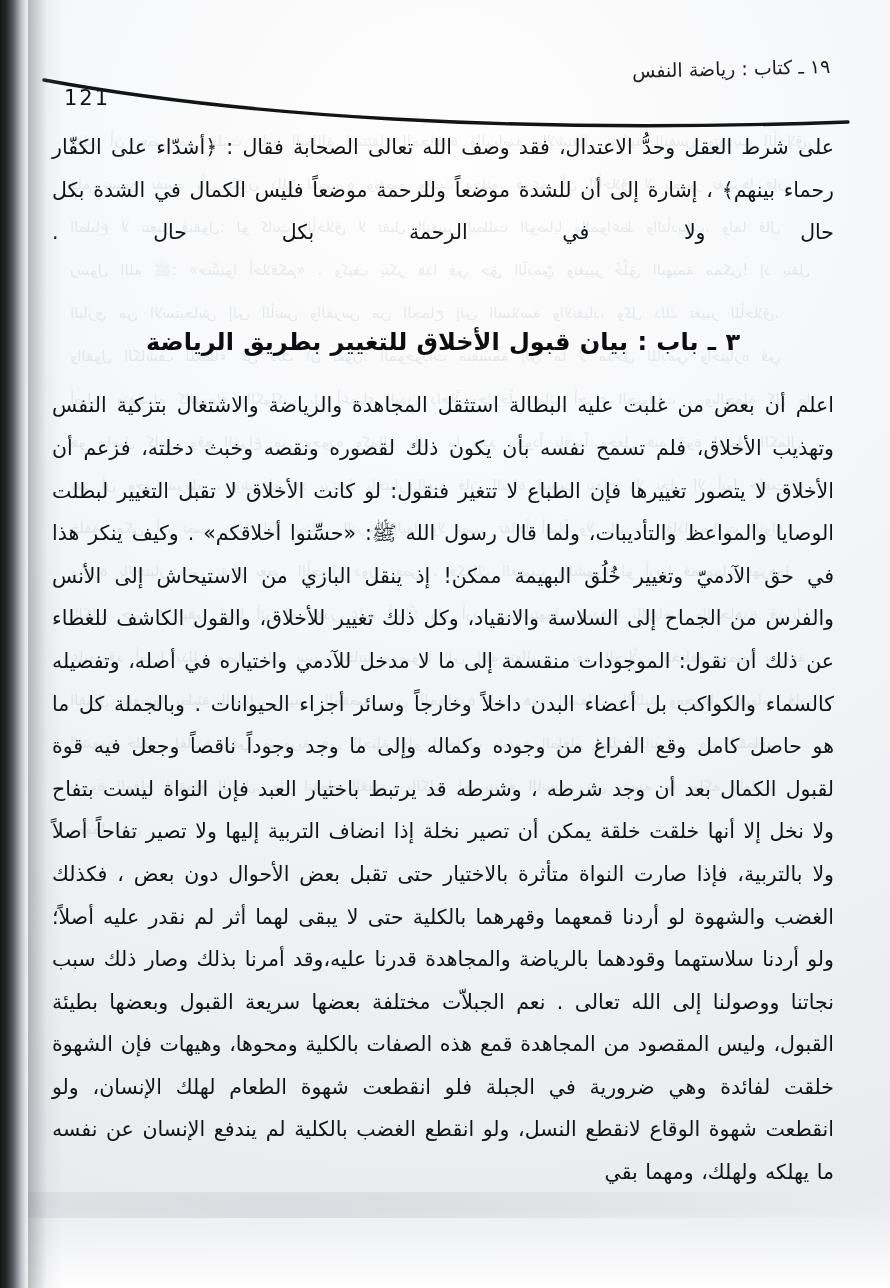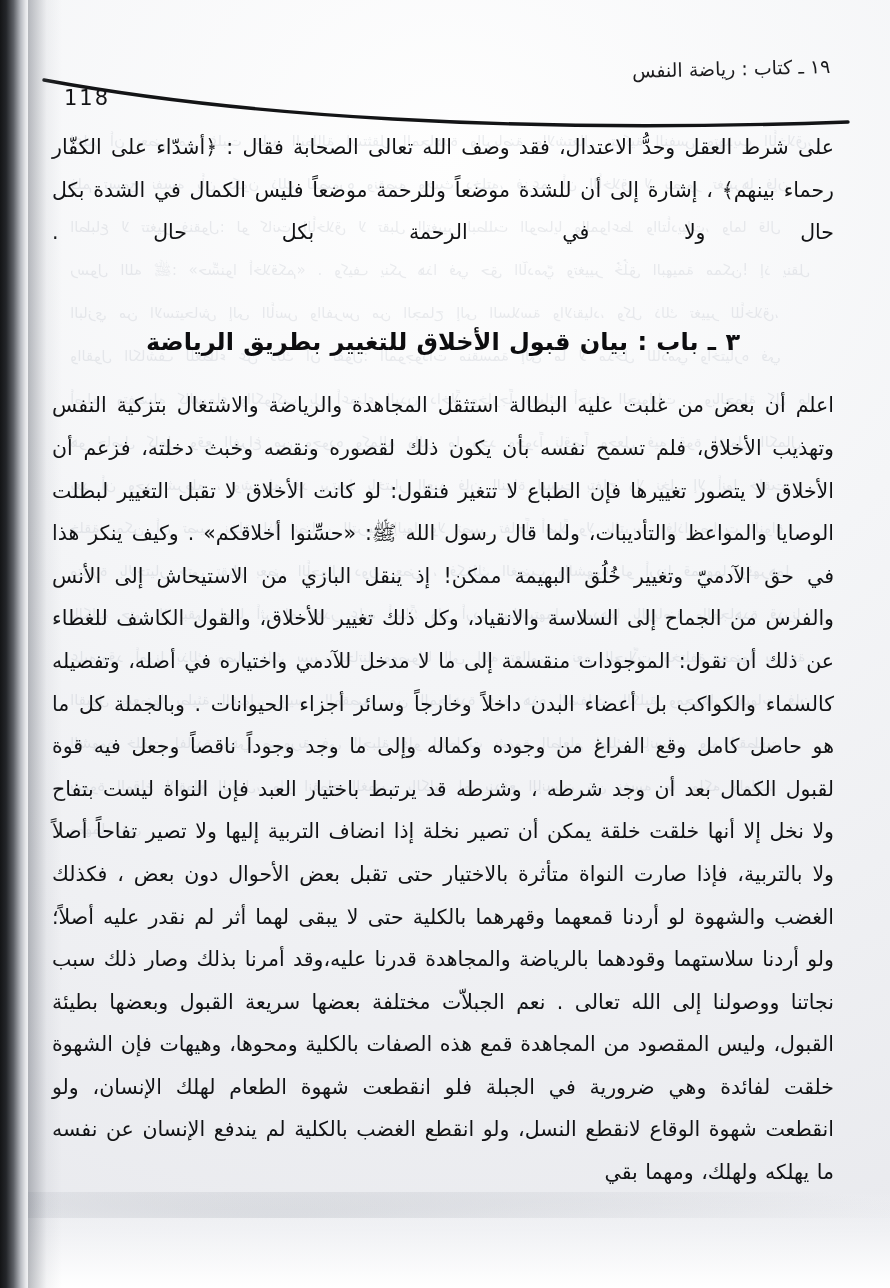--- a/index.html
+++ b/index.html
@@ -99,21 +99,21 @@
   <div class="content">
 
     <div class="header">
       <div class="hdr-title">١٩ ـ كتاب : رياضة النفس</div>
     </div>
 
     <svg class="rule" viewBox="0 0 812 62" preserveAspectRatio="none">
       <path d="M4,8 C200,44 470,62 808,50" fill="none" stroke="#131416" stroke-width="3.4" stroke-linecap="round"></path>
     </svg>
 
-    <div class="pageno">118</div>
+    <div class="pageno">121</div>
 
     <div class="body">
       <p class="para first">على شرط العقل وحدُّ الاعتدال، فقد وصف الله تعالى الصحابة فقال : ﴿أشدّاء على الكفّار رحماء بينهم﴾ ، إشارة إلى أن للشدة موضعاً وللرحمة موضعاً فليس الكمال في الشدة بكل حال ولا في الرحمة بكل حال .</p>
 
       <h2 class="heading">٣ ـ باب : بيان قبول الأخلاق للتغيير بطريق الرياضة</h2>
 
       <p class="para body-main">اعلم أن بعض من غلبت عليه البطالة استثقل المجاهدة والرياضة والاشتغال بتزكية النفس وتهذيب الأخلاق، فلم تسمح نفسه بأن يكون ذلك لقصوره ونقصه وخبث دخلته، فزعم أن الأخلاق لا يتصور تغييرها فإن الطباع لا تتغير فنقول: لو كانت الأخلاق لا تقبل التغيير لبطلت الوصايا والمواعظ والتأديبات، ولما قال رسول الله ﷺ: «حسِّنوا أخلاقكم» . وكيف ينكر هذا في حق الآدميّ وتغيير خُلُق البهيمة ممكن! إذ ينقل البازي من الاستيحاش إلى الأنس والفرس من الجماح إلى السلاسة والانقياد، وكل ذلك تغيير للأخلاق، والقول الكاشف للغطاء عن ذلك أن نقول: الموجودات منقسمة إلى ما لا مدخل للآدمي واختياره في أصله، وتفصيله كالسماء والكواكب بل أعضاء البدن داخلاً وخارجاً وسائر أجزاء الحيوانات . وبالجملة كل ما هو حاصل كامل وقع الفراغ من وجوده وكماله وإلى ما وجد وجوداً ناقصاً وجعل فيه قوة لقبول الكمال بعد أن وجد شرطه ، وشرطه قد يرتبط باختيار العبد فإن النواة ليست بتفاح ولا نخل إلا أنها خلقت خلقة يمكن أن تصير نخلة إذا انضاف التربية إليها ولا تصير تفاحاً أصلاً ولا بالتربية، فإذا صارت النواة متأثرة بالاختيار حتى تقبل بعض الأحوال دون بعض ، فكذلك الغضب والشهوة لو أردنا قمعهما وقهرهما بالكلية حتى لا يبقى لهما أثر لم نقدر عليه  أصلاً؛ ولو أردنا سلاستهما وقودهما بالرياضة والمجاهدة قدرنا عليه،وقد أمرنا بذلك وصار ذلك سبب نجاتنا ووصولنا إلى الله تعالى . نعم الجبلاّت مختلفة بعضها سريعة القبول وبعضها بطيئة القبول، وليس المقصود من المجاهدة قمع هذه الصفات بالكلية ومحوها، وهيهات فإن الشهوة خلقت لفائدة وهي ضرورية في الجبلة فلو انقطعت شهوة الطعام لهلك الإنسان، ولو انقطعت شهوة الوقاع لانقطع النسل، ولو انقطع الغضب بالكلية لم يندفع الإنسان عن نفسه ما يهلكه ولهلك، ومهما بقي</p>
     </div>
 
   </div>

